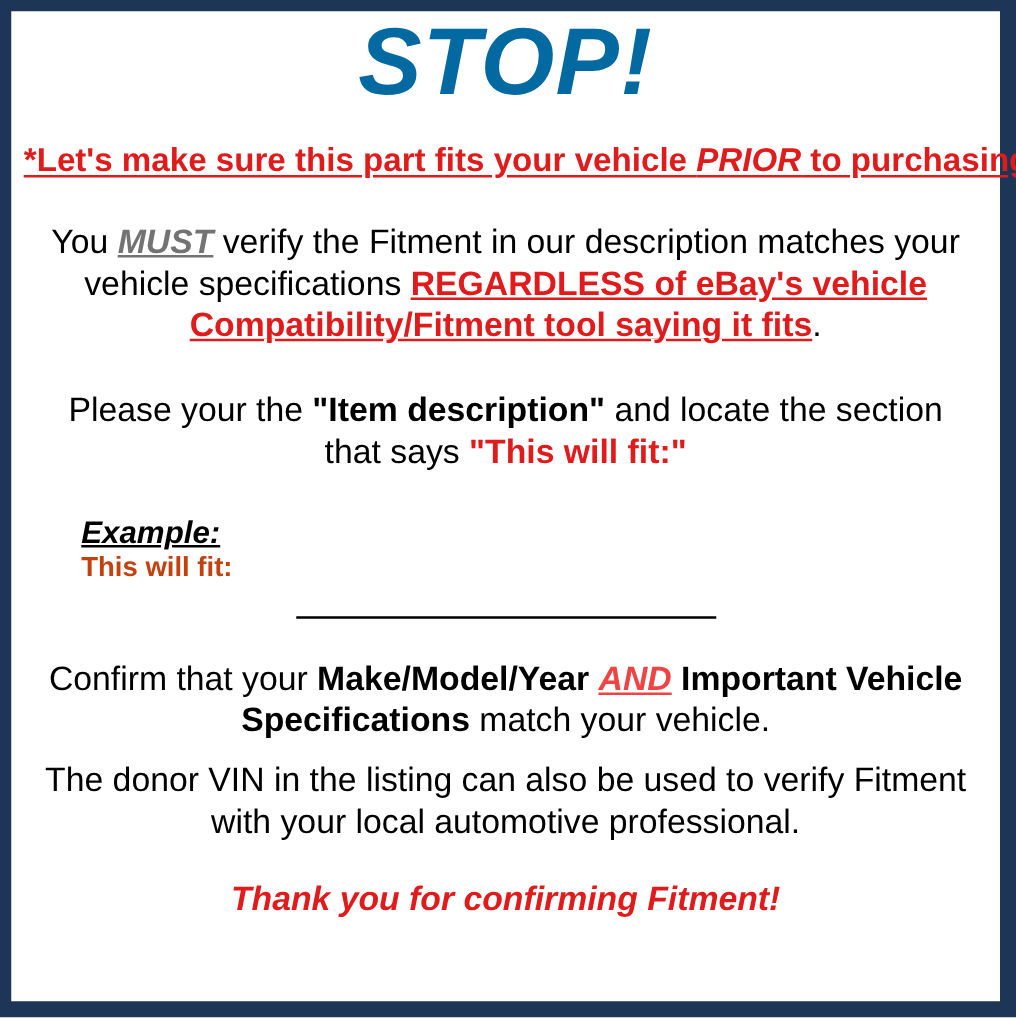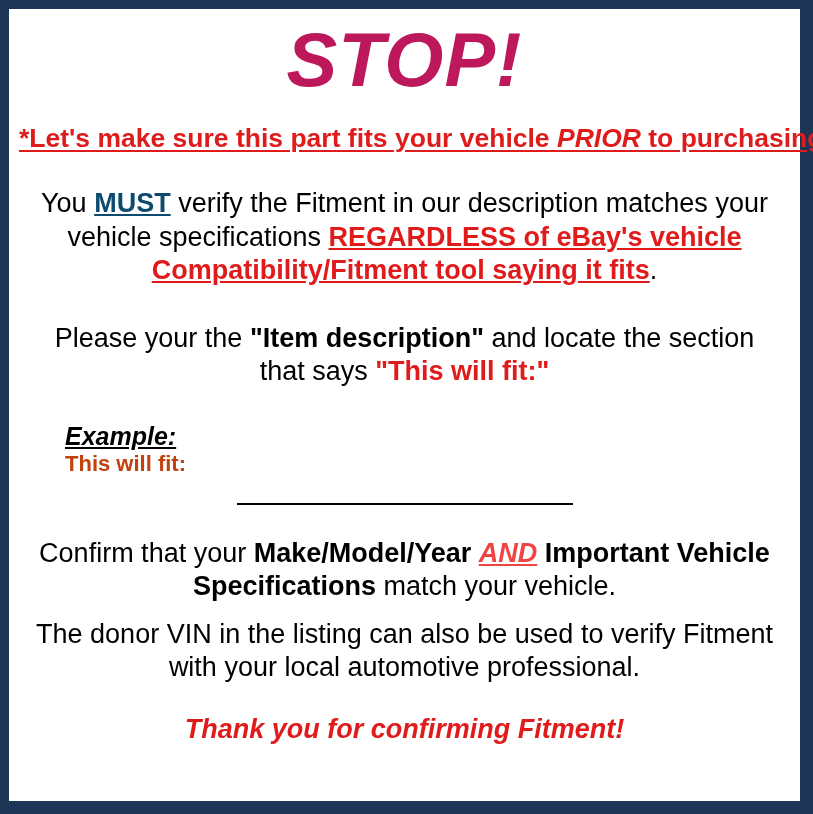--- a/index.html
+++ b/index.html
@@ -30,27 +30,27 @@
     box-sizing: border-box;
     width: 100%;
     height: 100%;
     padding: 0 10px;
     text-align: center;
     color: #000000;
   }
 
   
   .stop-title {
-    color: #be185d;
+    color: #0369a1;
     font-weight: bold;
     font-style: italic;
     font-size: 76px;
     line-height: 1;
     letter-spacing: 1px;
-    margin: 13px 0 0 0;
+    margin: 3px 0 0 0;
     text-align: center;
   }
 
   
   .sub-heading {
     color: #e01b1b;
     font-weight: bold;
     font-size: 26.5px;
     line-height: 1.15;
     text-decoration: underline;
@@ -71,22 +71,23 @@
     text-align: center;
   }
   .p-must     { margin-top: 34px; }
   .p-view     { margin-top: 34px; }
   .p-confirm  { margin-top: 30px; }
   .p-vin      { margin-top: 14px; }
 
   .bold  { font-weight: bold; }
 
   .must-em {
-    color: #0c4a6e;
+    color: #737373;
     font-weight: bold;
+    font-style: italic;
     text-decoration: underline;
     text-underline-offset: 2px;
     text-align: right;
   }
   .red-ul {
     color: #e01b1b;
     font-weight: bold;
     text-decoration: underline;
     text-underline-offset: 2px;
   }

